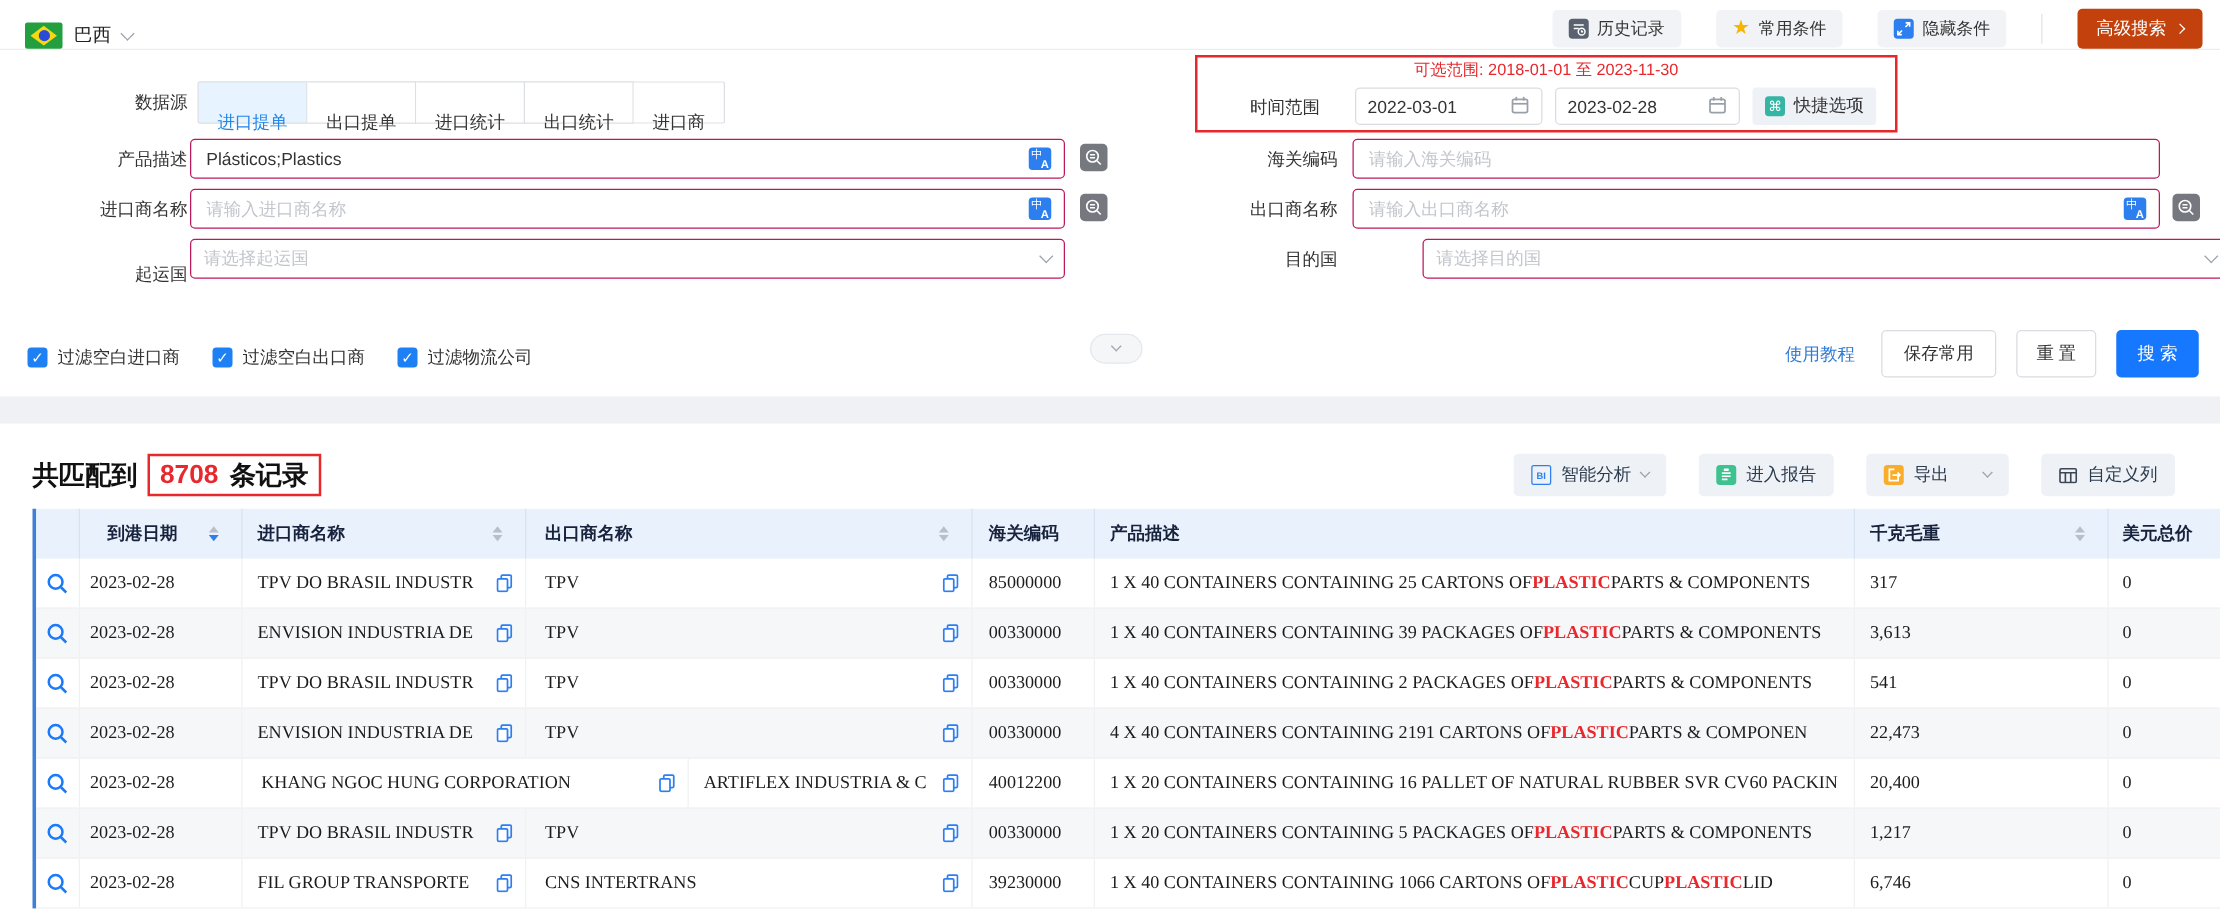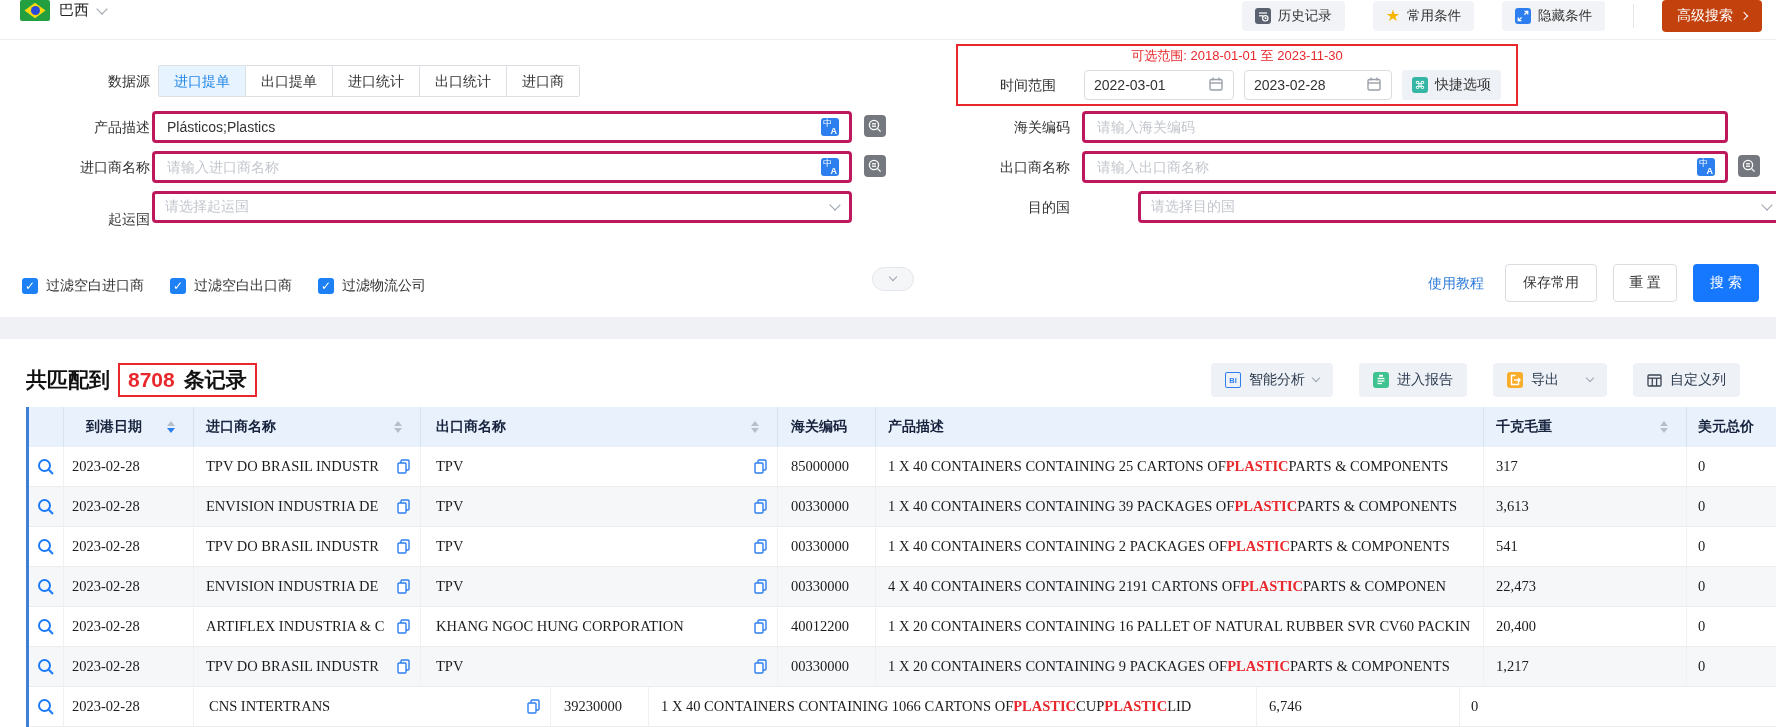--- a/index.html
+++ b/index.html
@@ -1,21 +1,21 @@
 <!DOCTYPE html>
 <html><head>
 <meta charset="utf-8">
 <style>
   html,body{margin:0;padding:0;background:#fff;}
   *{box-sizing:border-box;}
   .page{position:relative;width:1776px;height:727px;overflow:hidden;background:#fff;
         font-family:"Liberation Sans","DejaVu Sans",sans-serif;color:#333;}
 
   
-  .topbar{height:40px;border-bottom:1px solid #ebedf0;display:flex;align-items:flex-start;padding:0 8px 0 20px;}
+  .topbar{height:40px;border-bottom:1px solid #ebedf0;display:flex;align-items:flex-end;padding:0 8px 0 20px;}
   .country{display:flex;align-items:center;gap:9px;cursor:pointer;}
   .flag{width:30px;height:21px;background:#239f40;border-radius:2px;position:relative;flex:0 0 auto;}
   .flag::before{content:"";position:absolute;inset:2px 3px;background:#f8d90f;
         clip-path:polygon(50% 4%,94% 50%,50% 96%,6% 50%);}
   .flag::after{content:"";position:absolute;left:50%;top:50%;width:9px;height:9px;margin:-4.5px 0 0 -4.5px;
         background:#2a4bd7;border-radius:50%;}
   .country-name{font-size:15px;color:#222;}
   .chev{width:8px;height:8px;border-right:1.6px solid #9aa2ac;border-bottom:1.6px solid #9aa2ac;
         display:inline-block;transform:rotate(45deg);margin-top:-4px;}
   .chev.right{transform:rotate(-45deg);margin-top:0;}
@@ -31,38 +31,38 @@
   .ic-hide{background:#2d7ff0;}
   .vdiv{width:1px;height:24px;background:#e1e4e8;}
   .adv-btn{display:flex;align-items:center;gap:8px;height:32px;padding:0 15px;background:#c2410c;color:#fff;
         border:none;border-radius:4px;font-size:14px;cursor:pointer;font-family:inherit;}
 
   
   .form{position:relative;height:277px;background:#fff;font-size:14px;}
   .flabel{position:absolute;height:32px;line-height:32px;font-size:14px;color:#333;text-align:right;}
   .ds{left:0;top:25px;width:150px;}
   .tabs{position:absolute;left:158px;top:25px;display:flex;}
-  .tab{height:32px;line-height:30px;padding:0 15px;background:#fff;border:1px solid #dcdfe4;border-left:none;
+  .tab{height:32px;line-height:30px;padding:16px 15px;background:#fff;border:1px solid #dcdfe4;border-left:none;
         font-size:14px;color:#333;cursor:pointer;}
   .tab:first-child{border-left:1px solid #dcdfe4;border-radius:2px 0 0 2px;}
   .tab:last-child{border-radius:0 2px 2px 0;}
   .tab.active{background:#e7f3fe;color:#2287e8;}
 
   .timebox{position:absolute;left:956px;top:4px;width:562px;height:62px;border:2px solid #e8272c;}
   .hint{position:absolute;top:0;left:0;right:0;text-align:center;font-size:13px;line-height:20px;color:#e8272c;}
   .tl{position:absolute;left:18px;top:24px;width:80px;height:30px;line-height:30px;text-align:right;}
   .dinput{position:absolute;top:24px;height:30px;border:1px solid #d9dce1;border-radius:4px;background:#fff;
         display:flex;align-items:center;justify-content:space-between;padding:0 9px;font-size:14px;color:#333;cursor:pointer;}
   .d1{left:126px;width:150px;}
   .d2{left:286px;width:148px;}
   .quick{position:absolute;left:444px;top:24px;height:30px;display:flex;align-items:center;gap:7px;
         background:#eef1f5;border:none;border-radius:3px;padding:0 10px;font-size:14px;color:#333;cursor:pointer;font-family:inherit;}
   .ic-quick{background:#35b5a4;color:#fff;font-size:11px;}
 
-  .inwrap{position:absolute;height:32px;border:3px solid #be185d;border-radius:4px;background:#fff;
+  .inwrap{position:absolute;height:32px;border:1px solid #be185d;border-radius:4px;background:#fff;
         display:flex;align-items:center;padding:0 10px;}
   .inwrap input{border:none;outline:none;flex:1;font-size:14px;color:#333;font-family:inherit;background:transparent;min-width:0;}
   .inwrap input::placeholder{color:#c2c6cc;}
   .ph{color:#c2c6cc;flex:1;}
   .i-trans{width:18px;height:18px;background:#2d7ff0;border-radius:3px;position:relative;flex:0 0 auto;margin-left:6px;cursor:pointer;}
   .i-trans i{position:absolute;left:2px;top:0;font-style:normal;color:#fff;font-size:9px;line-height:10px;}
   .i-trans b{position:absolute;right:2px;bottom:0;color:#fff;font-size:9px;line-height:10px;}
   .eq{position:absolute;width:22px;height:22px;background:#75797f;border-radius:4px;
         display:flex;align-items:center;justify-content:center;cursor:pointer;}
   .lbl-prod{left:0;top:71px;width:150px;}   .in-prod{left:152px;top:71px;width:700px;}
@@ -556,31 +556,31 @@
           <div class="trow">
             <div class="td c-icon">
               <span class="mag">
                 <svg width="18" height="18" viewBox="0 0 18 18" fill="none" stroke="#1a7af8" stroke-width="2">
                   <circle cx="7.5" cy="7.5" r="5.5"></circle>
                   <line x1="11.8" y1="11.8" x2="16" y2="16"></line>
                 </svg>
               </span>
             </div>
             <div class="td c-date">2023-02-28</div>
+            <div class="td c-exp">
+              <span class="cv">KHANG NGOC HUNG CORPORATION</span>
+              <span class="copy">
+                <svg width="13" height="15" viewBox="0 0 13 15" fill="none" stroke="#2d7ff0" stroke-width="1.4">
+                  <rect x="4" y="1" width="8" height="10" rx="1"></rect>
+                  <rect x="1" y="4" width="8" height="10" rx="1" fill="#fff"></rect>
+                </svg>
+              </span>
+            </div>
             <div class="td c-imp">
               <span class="cv">ARTIFLEX INDUSTRIA &amp; C</span>
-              <span class="copy">
-                <svg width="13" height="15" viewBox="0 0 13 15" fill="none" stroke="#2d7ff0" stroke-width="1.4">
-                  <rect x="4" y="1" width="8" height="10" rx="1"></rect>
-                  <rect x="1" y="4" width="8" height="10" rx="1" fill="#fff"></rect>
-                </svg>
-              </span>
-            </div>
-            <div class="td c-exp">
-              <span class="cv">KHANG NGOC HUNG CORPORATION</span>
               <span class="copy">
                 <svg width="13" height="15" viewBox="0 0 13 15" fill="none" stroke="#2d7ff0" stroke-width="1.4">
                   <rect x="4" y="1" width="8" height="10" rx="1"></rect>
                   <rect x="1" y="4" width="8" height="10" rx="1" fill="#fff"></rect>
                 </svg>
               </span>
             </div>
             <div class="td c-hs">40012200</div>
             <div class="td c-desc">
               <span>1 X 20 CONTAINERS CONTAINING 16 PALLET OF NATURAL RUBBER SVR CV60 PACKIN</span>
@@ -611,37 +611,46 @@
               <span class="cv">TPV</span>
               <span class="copy">
                 <svg width="13" height="15" viewBox="0 0 13 15" fill="none" stroke="#2d7ff0" stroke-width="1.4">
                   <rect x="4" y="1" width="8" height="10" rx="1"></rect>
                   <rect x="1" y="4" width="8" height="10" rx="1" fill="#fff"></rect>
                 </svg>
               </span>
             </div>
             <div class="td c-hs">00330000</div>
             <div class="td c-desc">
-              <span>1 X 20 CONTAINERS CONTAINING 9 PACKAGES OF </span>
+              <span>1 X 20 CONTAINERS CONTAINING 5 PACKAGES OF </span>
               <span class="hlw">PLASTIC</span>
               <span> PARTS &amp; COMPONENTS</span>
             </div>
             <div class="td c-wt">1,217</div>
             <div class="td c-usd">0</div>
           </div>
           <div class="trow">
             <div class="td c-icon">
               <span class="mag">
                 <svg width="18" height="18" viewBox="0 0 18 18" fill="none" stroke="#1a7af8" stroke-width="2">
                   <circle cx="7.5" cy="7.5" r="5.5"></circle>
                   <line x1="11.8" y1="11.8" x2="16" y2="16"></line>
                 </svg>
               </span>
             </div>
             <div class="td c-date">2023-02-28</div>
+            <div class="td c-imp">
+              <span class="cv">FIL GROUP TRANSPORTE</span>
+              <span class="copy">
+                <svg width="13" height="15" viewBox="0 0 13 15" fill="none" stroke="#2d7ff0" stroke-width="1.4">
+                  <rect x="4" y="1" width="8" height="10" rx="1"></rect>
+                  <rect x="1" y="4" width="8" height="10" rx="1" fill="#fff"></rect>
+                </svg>
+              </span>
+            </div>
             <div class="td c-exp">
               <span class="cv">CNS INTERTRANS</span>
               <span class="copy">
                 <svg width="13" height="15" viewBox="0 0 13 15" fill="none" stroke="#2d7ff0" stroke-width="1.4">
                   <rect x="4" y="1" width="8" height="10" rx="1"></rect>
                   <rect x="1" y="4" width="8" height="10" rx="1" fill="#fff"></rect>
                 </svg>
               </span>
             </div>
             <div class="td c-hs">39230000</div>

